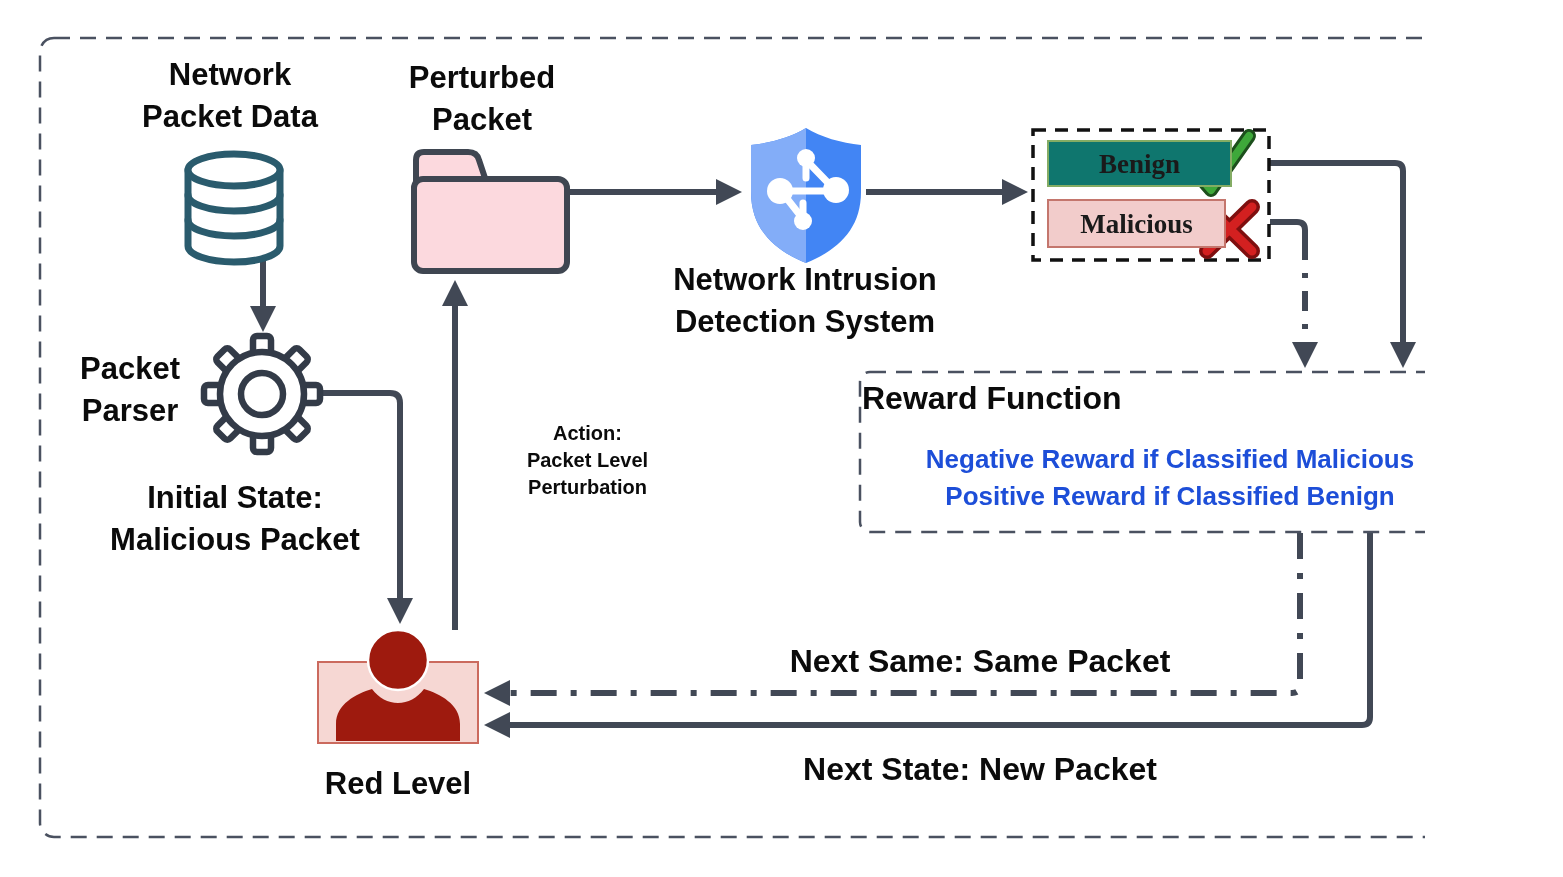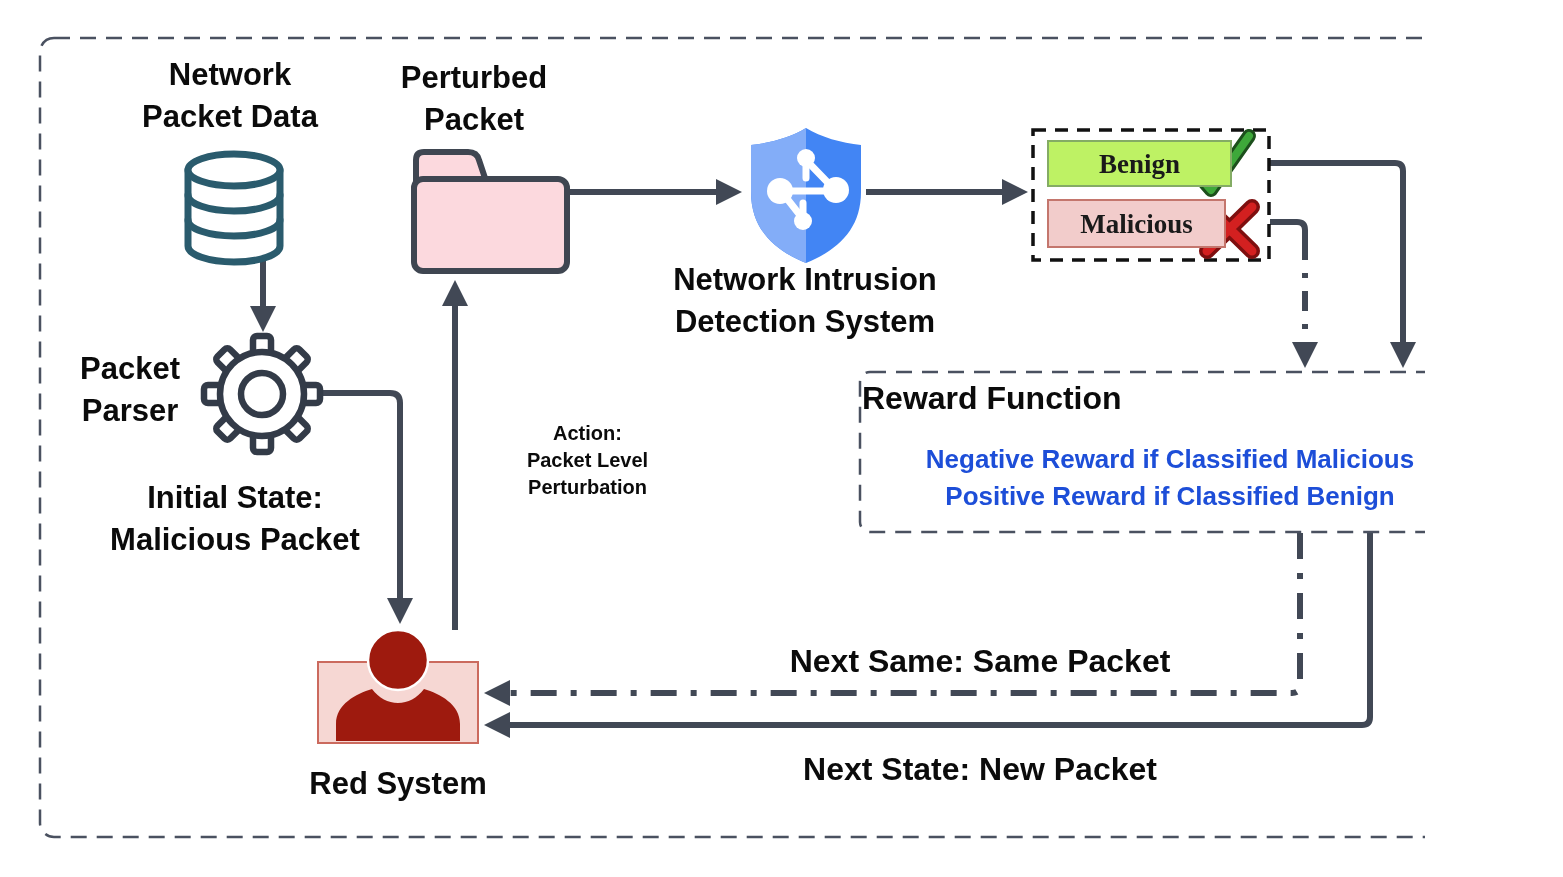--- a/index.html
+++ b/index.html
@@ -11,21 +11,21 @@
   .lbl{
     position:absolute;font-weight:bold;color:#0b0b0b;text-align:center;
     white-space:pre-line;line-height:1.36;
   }
   .chip{
     position:absolute;font-family:"Liberation Serif",serif;font-weight:bold;
     color:#1a1a1a;text-align:center;box-sizing:border-box;
   }
   .chip-benign{
     left:1047px;top:140px;width:185px;height:47px;line-height:45px;font-size:27px;
-    background:#bef264;border:2px solid #84ac64;
+    background:#0f766e;border:2px solid #84ac64;
   }
   .chip-malicious{
     left:1047px;top:199px;width:179px;height:49px;line-height:47px;font-size:27px;
     background:#f2cccb;border:2px solid #c4766d;text-align:center;
   }
   .reward-title{
     position:absolute;left:862px;top:380px;width:616px;text-align:left;
     font-weight:bold;font-size:32px;color:#0b0b0b;
   }
   .reward-lines{
@@ -137,37 +137,37 @@
       <rect x="318" y="662" width="160" height="81" fill="#f6d7d3" stroke="#cb6a5e" stroke-width="2"></rect>
       <path d="M336,741 V724 C336,704 356,694 372,689 C379,698 388,703 398,703
                C408,703 417,698 424,689 C440,694 460,704 460,724 V741 Z" fill="#9e1a0e"></path>
       <circle cx="398" cy="660" r="30" fill="#9e1a0e" stroke="#ffffff" stroke-width="2.5"></circle>
     </g>
   </svg>
 
   <div class="lbl" style="left:60px;top:54px;width:340px;font-size:31px;">Network
 Packet Data</div>
 
-  <div class="lbl" style="left:364px;top:57px;width:220px;font-size:31px;">Perturbed
+  <div class="lbl" style="left:372px;top:57px;width:220px;font-size:31px;">Perturbed
 Packet</div>
 
   <div class="lbl" style="left:35px;top:348px;width:190px;font-size:31px;">Packet
 Parser</div>
 
   <div class="lbl" style="left:40px;top:477px;width:390px;font-size:31px;">Initial State:
 Malicious Packet</div>
 
   <div class="lbl" style="left:595px;top:259px;width:420px;font-size:31px;">Network Intrusion
 Detection System</div>
 
   <div class="lbl" style="left:460px;top:420px;width:255px;font-size:20px;">Action:
 Packet Level
 Perturbation</div>
 
-  <div class="lbl" style="left:300px;top:763px;width:196px;font-size:31px;">Red System</div>
+  <div class="lbl" style="left:300px;top:763px;width:196px;font-size:31px;">Red Level</div>
 
   <div class="chip chip-benign">Benign</div>
 
   <div class="chip chip-malicious">Malicious</div>
 
   <div class="reward-title">Reward Function</div>
 
   <div class="reward-lines">Negative Reward if Classified Malicious
 Positive Reward if Classified Benign</div>
 

